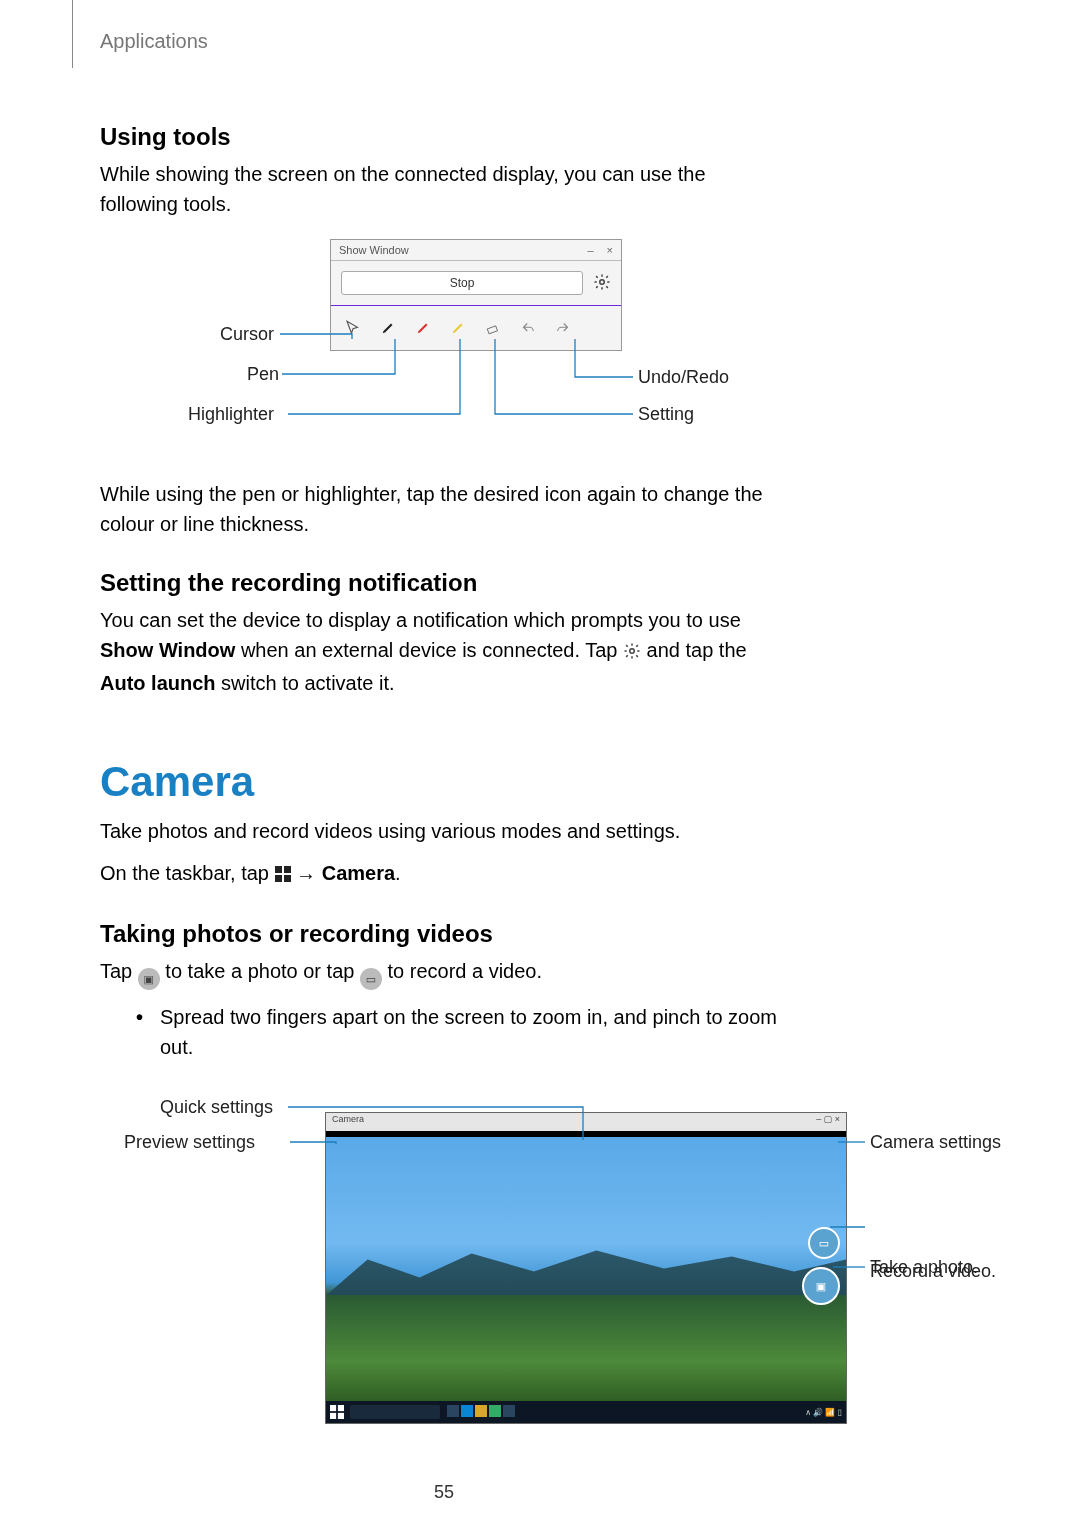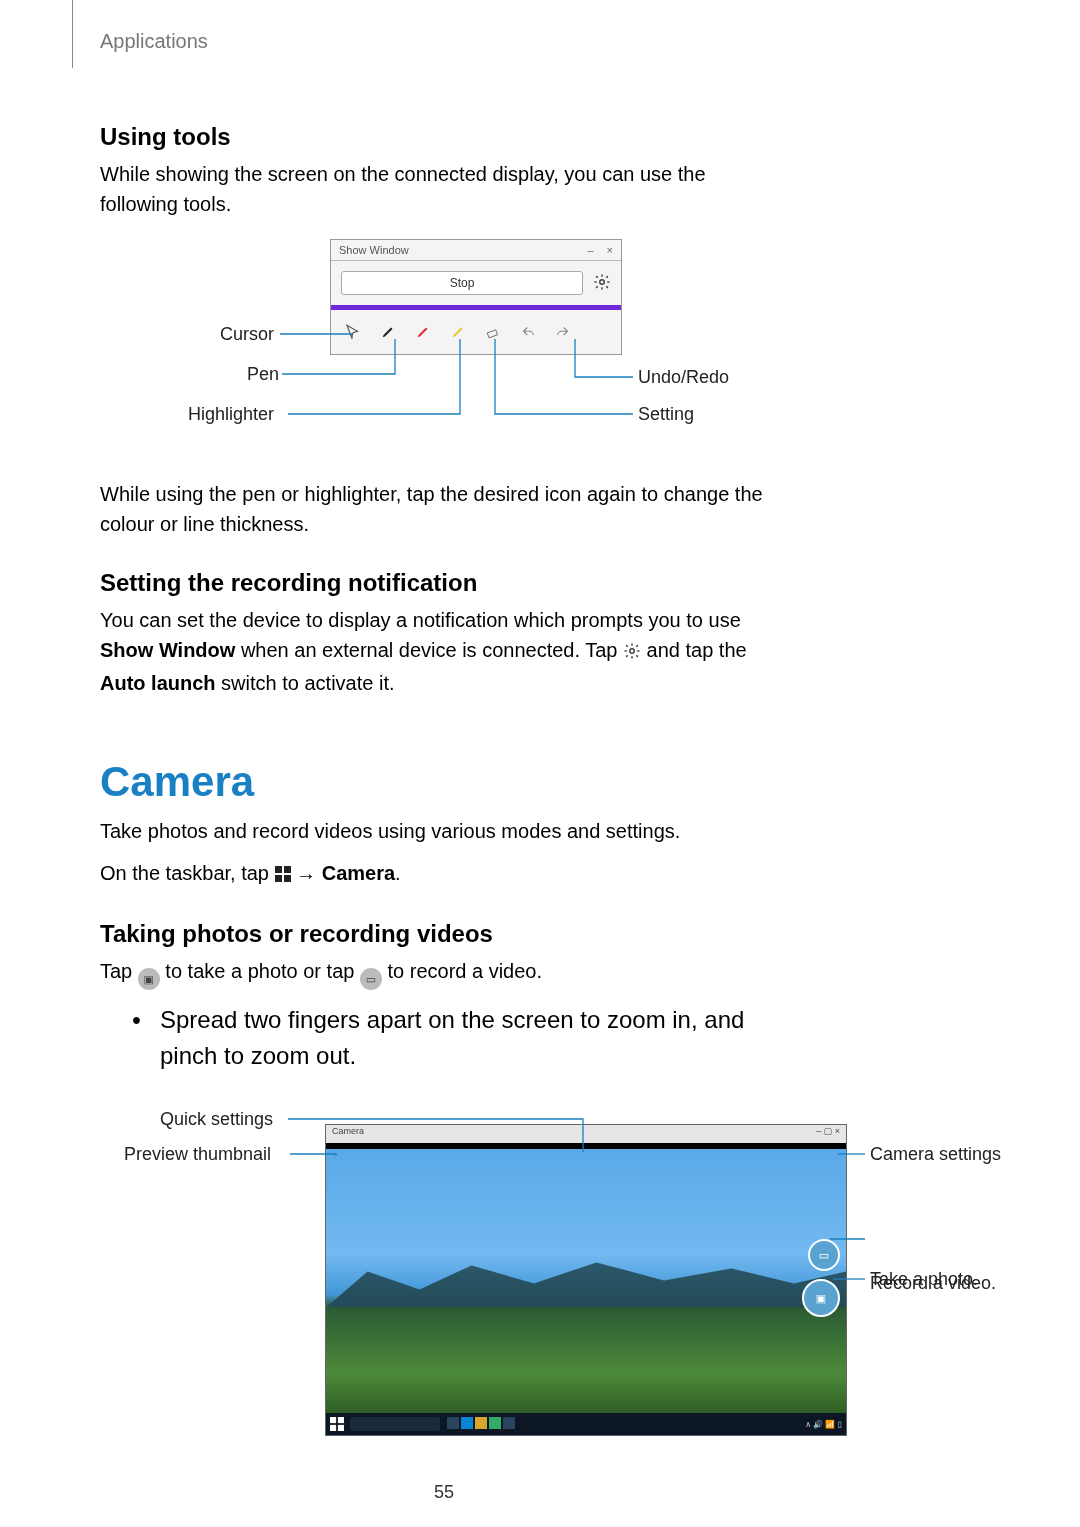--- a/index.html
+++ b/index.html
@@ -51,21 +51,21 @@
   .start-icon { display:inline-block; vertical-align:-2px;}
   .start-icon svg { width:16px; height:16px;}
   .gear-inline { display:inline-block; vertical-align:-3px;}
   .gear-inline svg{ width:18px; height:18px; stroke:#444; fill:none; stroke-width:2;}
   .round-icon {
     display:inline-block; width:22px; height:22px; border-radius:50%;
     background:#bbb; vertical-align:-5px; text-align:center; line-height:22px;
     font-size:11px; color:#444;
   }
   ul.bullets { margin:8px 0; padding-left:54px;}
-  ul.bullets li { font-size:24px; line-height:1.5; padding-left:6px;}
+  ul.bullets li { font-size:20px; line-height:1.5; padding-left:6px;}
   ul.bullets li::marker{ content:"•  "; font-weight:700;}
 
   
   .showwin-wrap {
     width: 700px;
     margin: 20px auto 10px auto;
     position: relative;
     height: 230px;
   }
   .showwin {
@@ -75,21 +75,21 @@
     font-size:12px; color:#333;
   }
   .sw-title {
     display:flex; justify-content:space-between; align-items:center;
     padding:4px 8px; border-bottom:1px solid #bbb;
     font-size:11px; color:#555;
   }
   .sw-ctrls span{ margin-left:10px; color:#666;}
   .sw-stoprow{
     display:flex; align-items:center; gap:10px; padding:10px 10px;
-    border-bottom:5px solid #6d28d9;
+    border-bottom:1px solid #6d28d9;
   }
   .sw-stop{
     flex:1; text-align:center; border:1px solid #aaa;
     border-radius:3px; padding:4px 0; font-size:12px; background:#fff;
   }
   .sw-tools{
     display:flex; padding:6px 6px; gap:3px;
   }
   .tool{
     width:30px; height:30px; display:flex; align-items:center; justify-content:center;
@@ -285,21 +285,21 @@
               <rect x="9" y="9" width="7" height="7" fill="#fff"></rect>
             </svg></span>
         <span class="tb-search"></span>
         <span class="tb-icons"><span></span><span style="background:#0a84d4;"></span><span style="background:#d7a62a;"></span><span style="background:#3a6;"></span><span></span></span>
         <span style="flex:1"></span>
         <span>∧ 🔊 📶 ▯</span>
       </div>
     </div>
 
     <span class="cam-lbl" style="left:60px; top:15px;">Quick settings</span>
-    <span class="cam-lbl" style="left:24px; top:50px;">Preview thumbnail</span>
+    <span class="cam-lbl" style="left:24px; top:50px;">Preview settings</span>
 
     <span class="cam-lbl" style="left:770px; top:50px;">Camera settings</span>
     <span class="cam-lbl" style="left:770px; top:135px;margin-top:44px;">Record a video.</span>
     <span class="cam-lbl" style="left:770px; top:175px;">Take a photo.</span>
 
     <svg class="cam-lead" style="left:0; top:0; width:900px; height:360px;">
 
       <path d="M188 25 H483 V58"></path>
 
       <path d="M190 60 H236 V62"></path>

